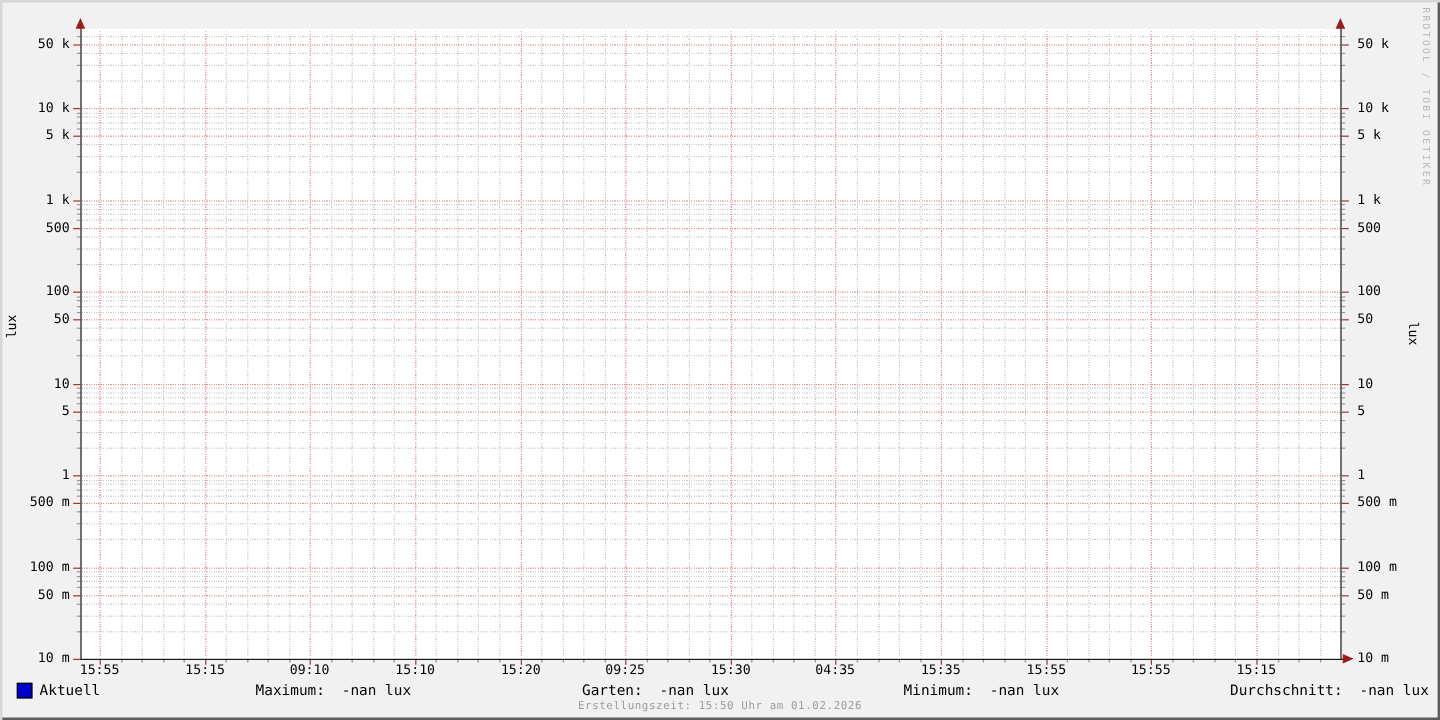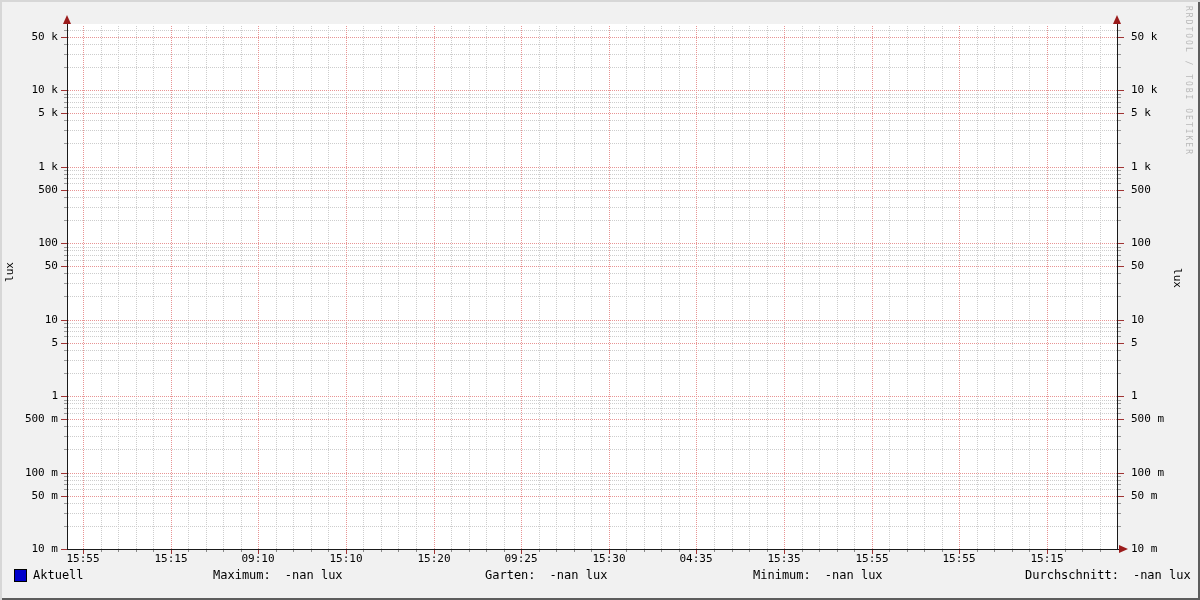--- a/index.html
+++ b/index.html
@@ -408,13 +408,14 @@
 
   <div id="legend-row">
     <span id="swatch" style="background: rgb(0, 0, 204);"></span>
     <span id="series-label">Aktuell</span>
     <span id="stat-0" class="stat"><span>Maximum:</span><span class="v">-nan lux</span></span>
     <span id="stat-1" class="stat"><span>Garten:</span><span class="v">-nan lux</span></span>
     <span id="stat-2" class="stat"><span>Minimum:</span><span class="v">-nan lux</span></span>
     <span id="stat-3" class="stat"><span>Durchschnitt:</span><span class="v">-nan lux</span></span>
   </div>
 
+  <div id="footer">Erstellungszeit: 15:50 Uhr am 01.02.2026</div>
 </div>
 
 </body></html>

